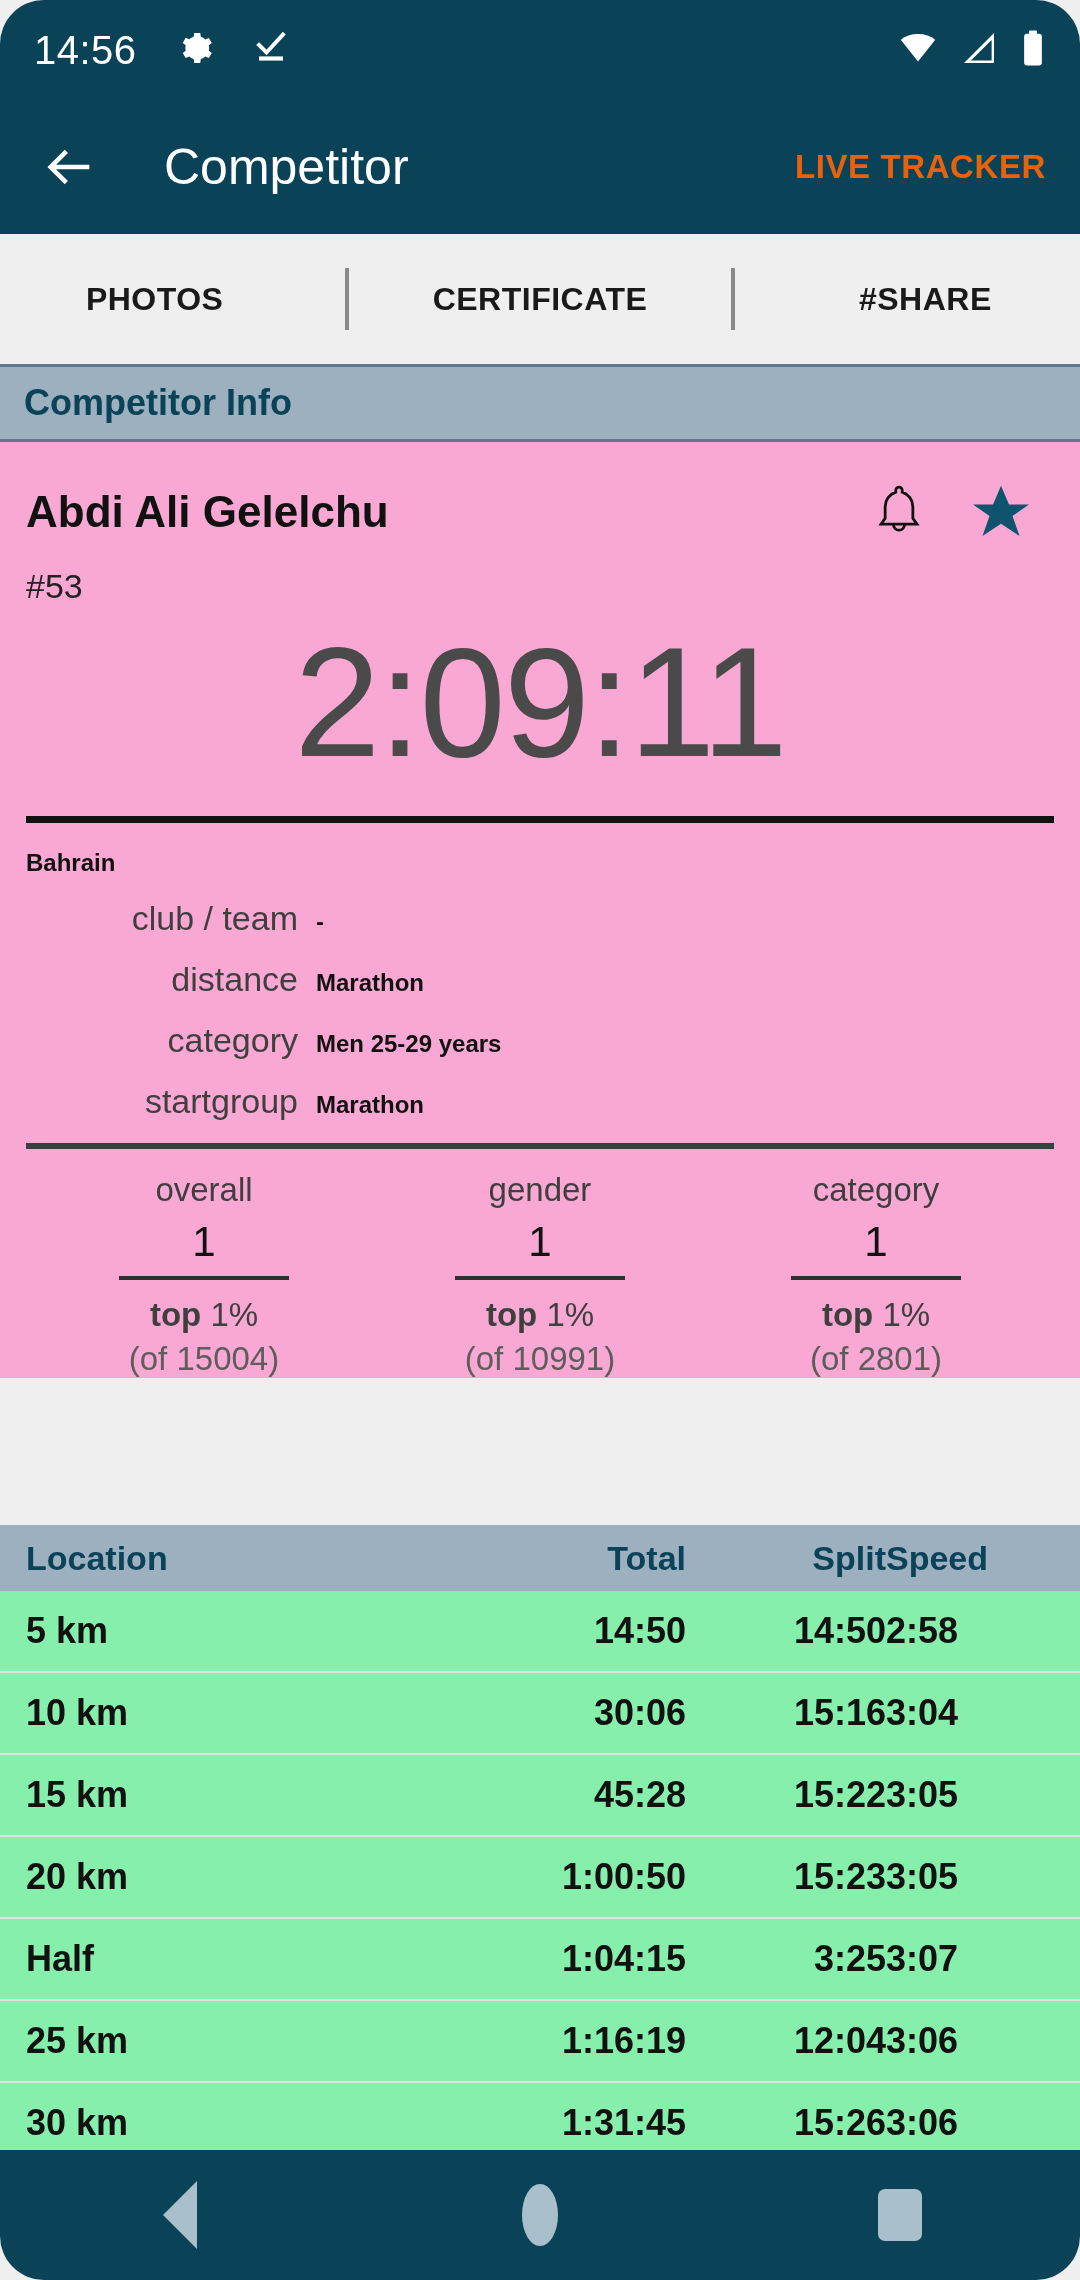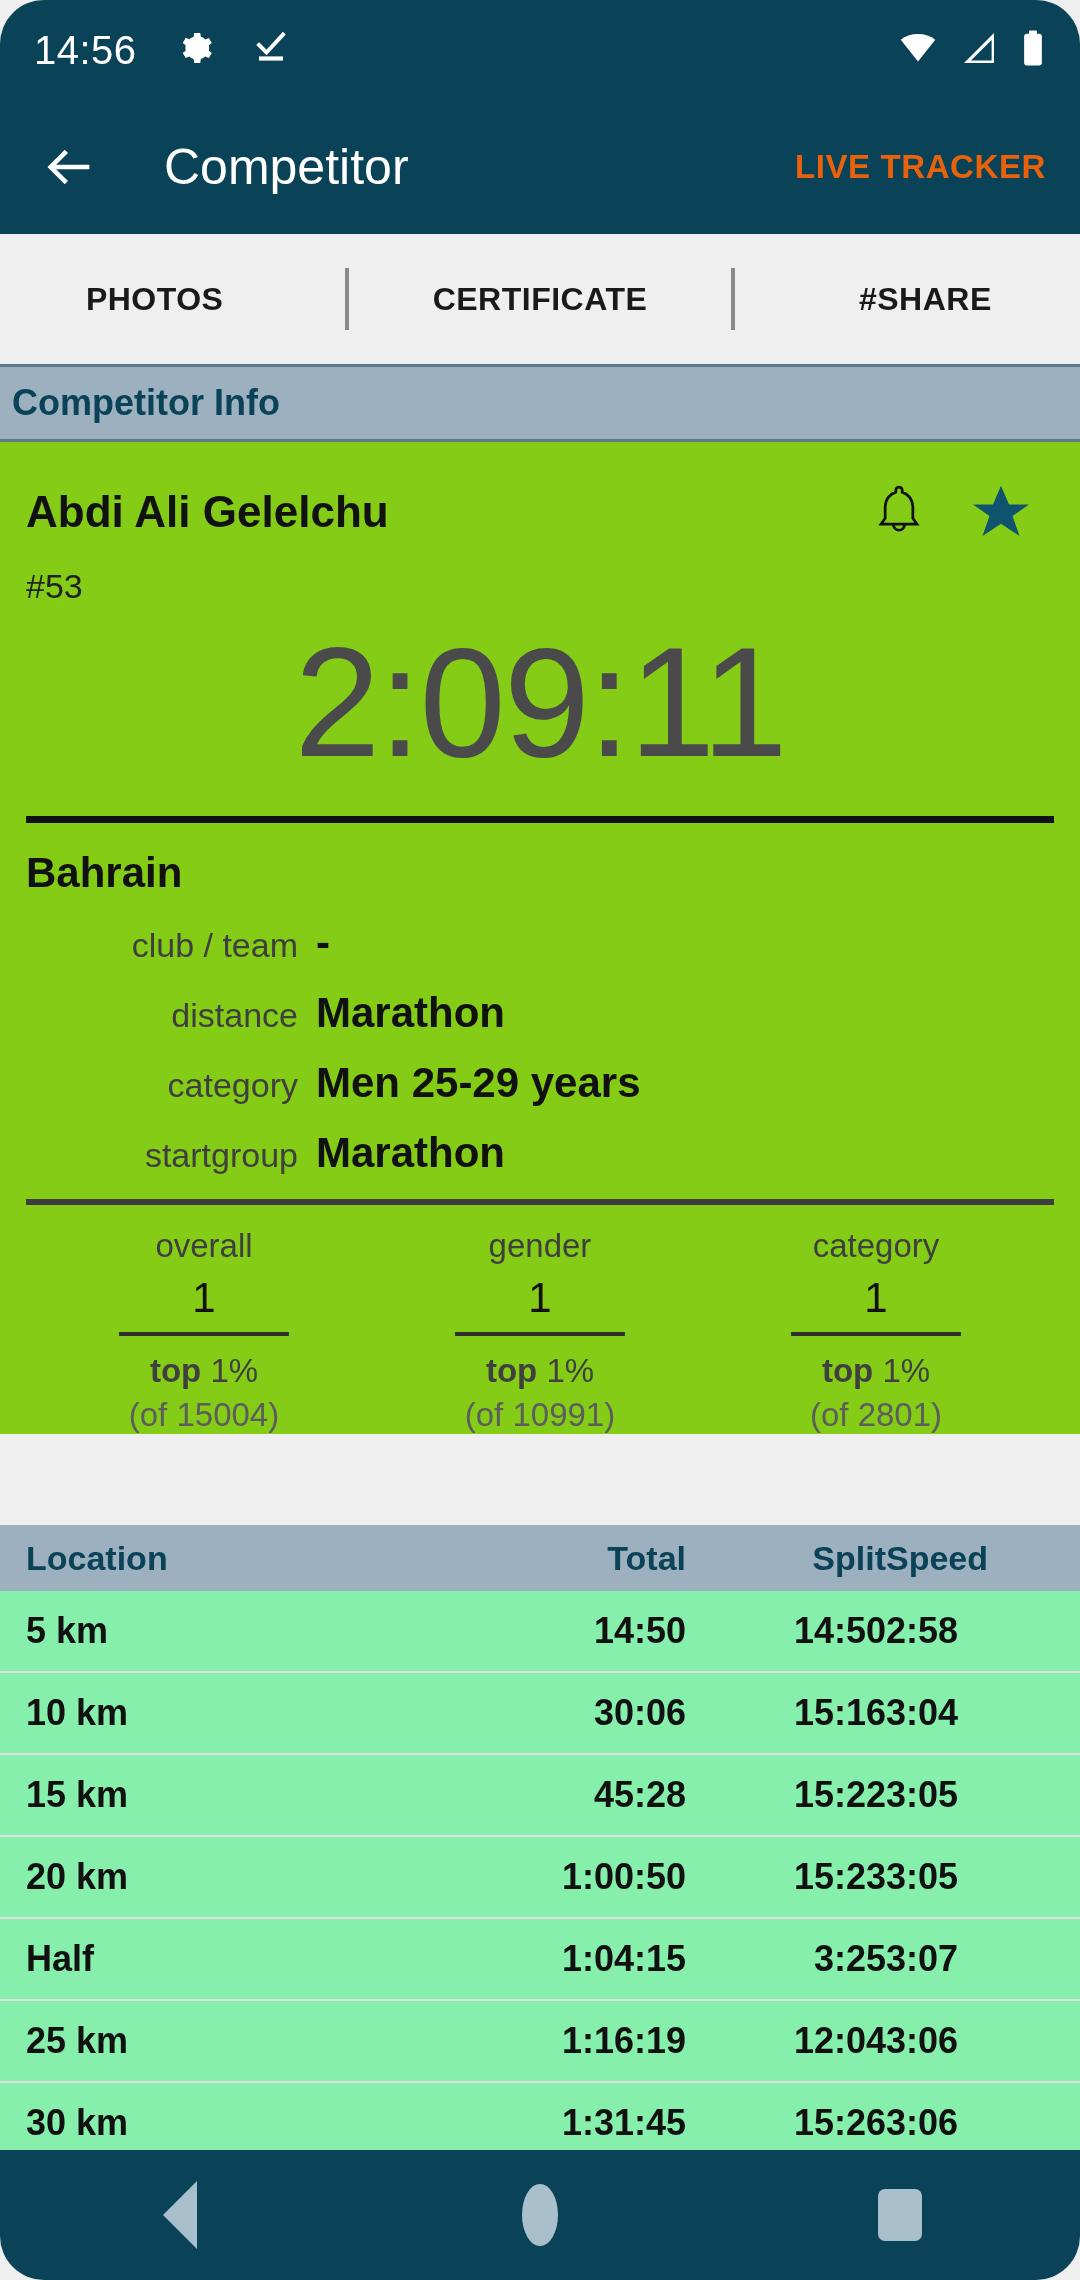--- a/index.html
+++ b/index.html
@@ -65,30 +65,30 @@
   .tab-sep {
     width:4px; height:62px; background:#8a8a8a; flex:0 0 auto;
   }
 
   
   .section-header {
     position:absolute; top:364px; left:0; width:1080px; height:78px;
     background:#9db0c0;
     border-top:3px solid #5d7a8c;
     border-bottom:3px solid #5d7a8c;
-    display:flex; align-items:center; padding-left:12px;
+    display:flex; align-items:center; padding-left:24px;
   }
   .section-header-text {
     color:#0a4257; font-size:36px; font-weight:700;
   }
 
   
   .card {
     position:absolute; top:442px; left:0; width:1080px;
-    background:#84cc16;
+    background:#f9a8d4;
     padding:40px 26px 0 26px;
   }
   .name-row { display:flex; align-items:center; }
   .comp-name { font-size:44px; font-weight:700; color:#111; }
   .name-icons { margin-left:auto; display:flex; align-items:center; gap:42px; padding-right:22px; }
   .icon-btn { cursor:pointer; display:flex; align-items:center; justify-content:center; }
   .bib { font-size:34px; color:#222; margin-top:25px; }
 
   .big-time {
     text-align:center;
@@ -108,21 +108,21 @@
     height:6px; background:#3d3d3d; margin:0;
   }
 
   
   .details { margin-top:26px; }
   .detail-row { display:flex; align-items:baseline; margin-bottom:22px; }
   .detail-label {
     width:290px; text-align:right; padding-right:18px;
     font-size:34px; color:#3f3f3f; font-weight:400;
   }
-  .detail-value { font-size:42px; color:#111; font-weight:700; }
+  .detail-value { font-size:24px; color:#111; font-weight:700; }
 
   
   .rankings { display:flex; margin-top:22px; padding:0 10px; }
   .rank-col { flex:1; text-align:center; }
   .rank-label { font-size:33px; color:#3f3f3f; }
   .rank-value { font-size:42px; color:#111; margin-top:9px; }
   .rank-rule { height:4px; background:#2f2f2f; width:170px; margin:10px auto 0 auto; }
   .rank-top { font-size:33px; color:#3f3f3f; margin-top:16px; font-weight:700; }
   .rank-top span { font-weight:400; }
   .rank-of { font-size:33px; color:#5d5d5d; margin-top:6px; }

